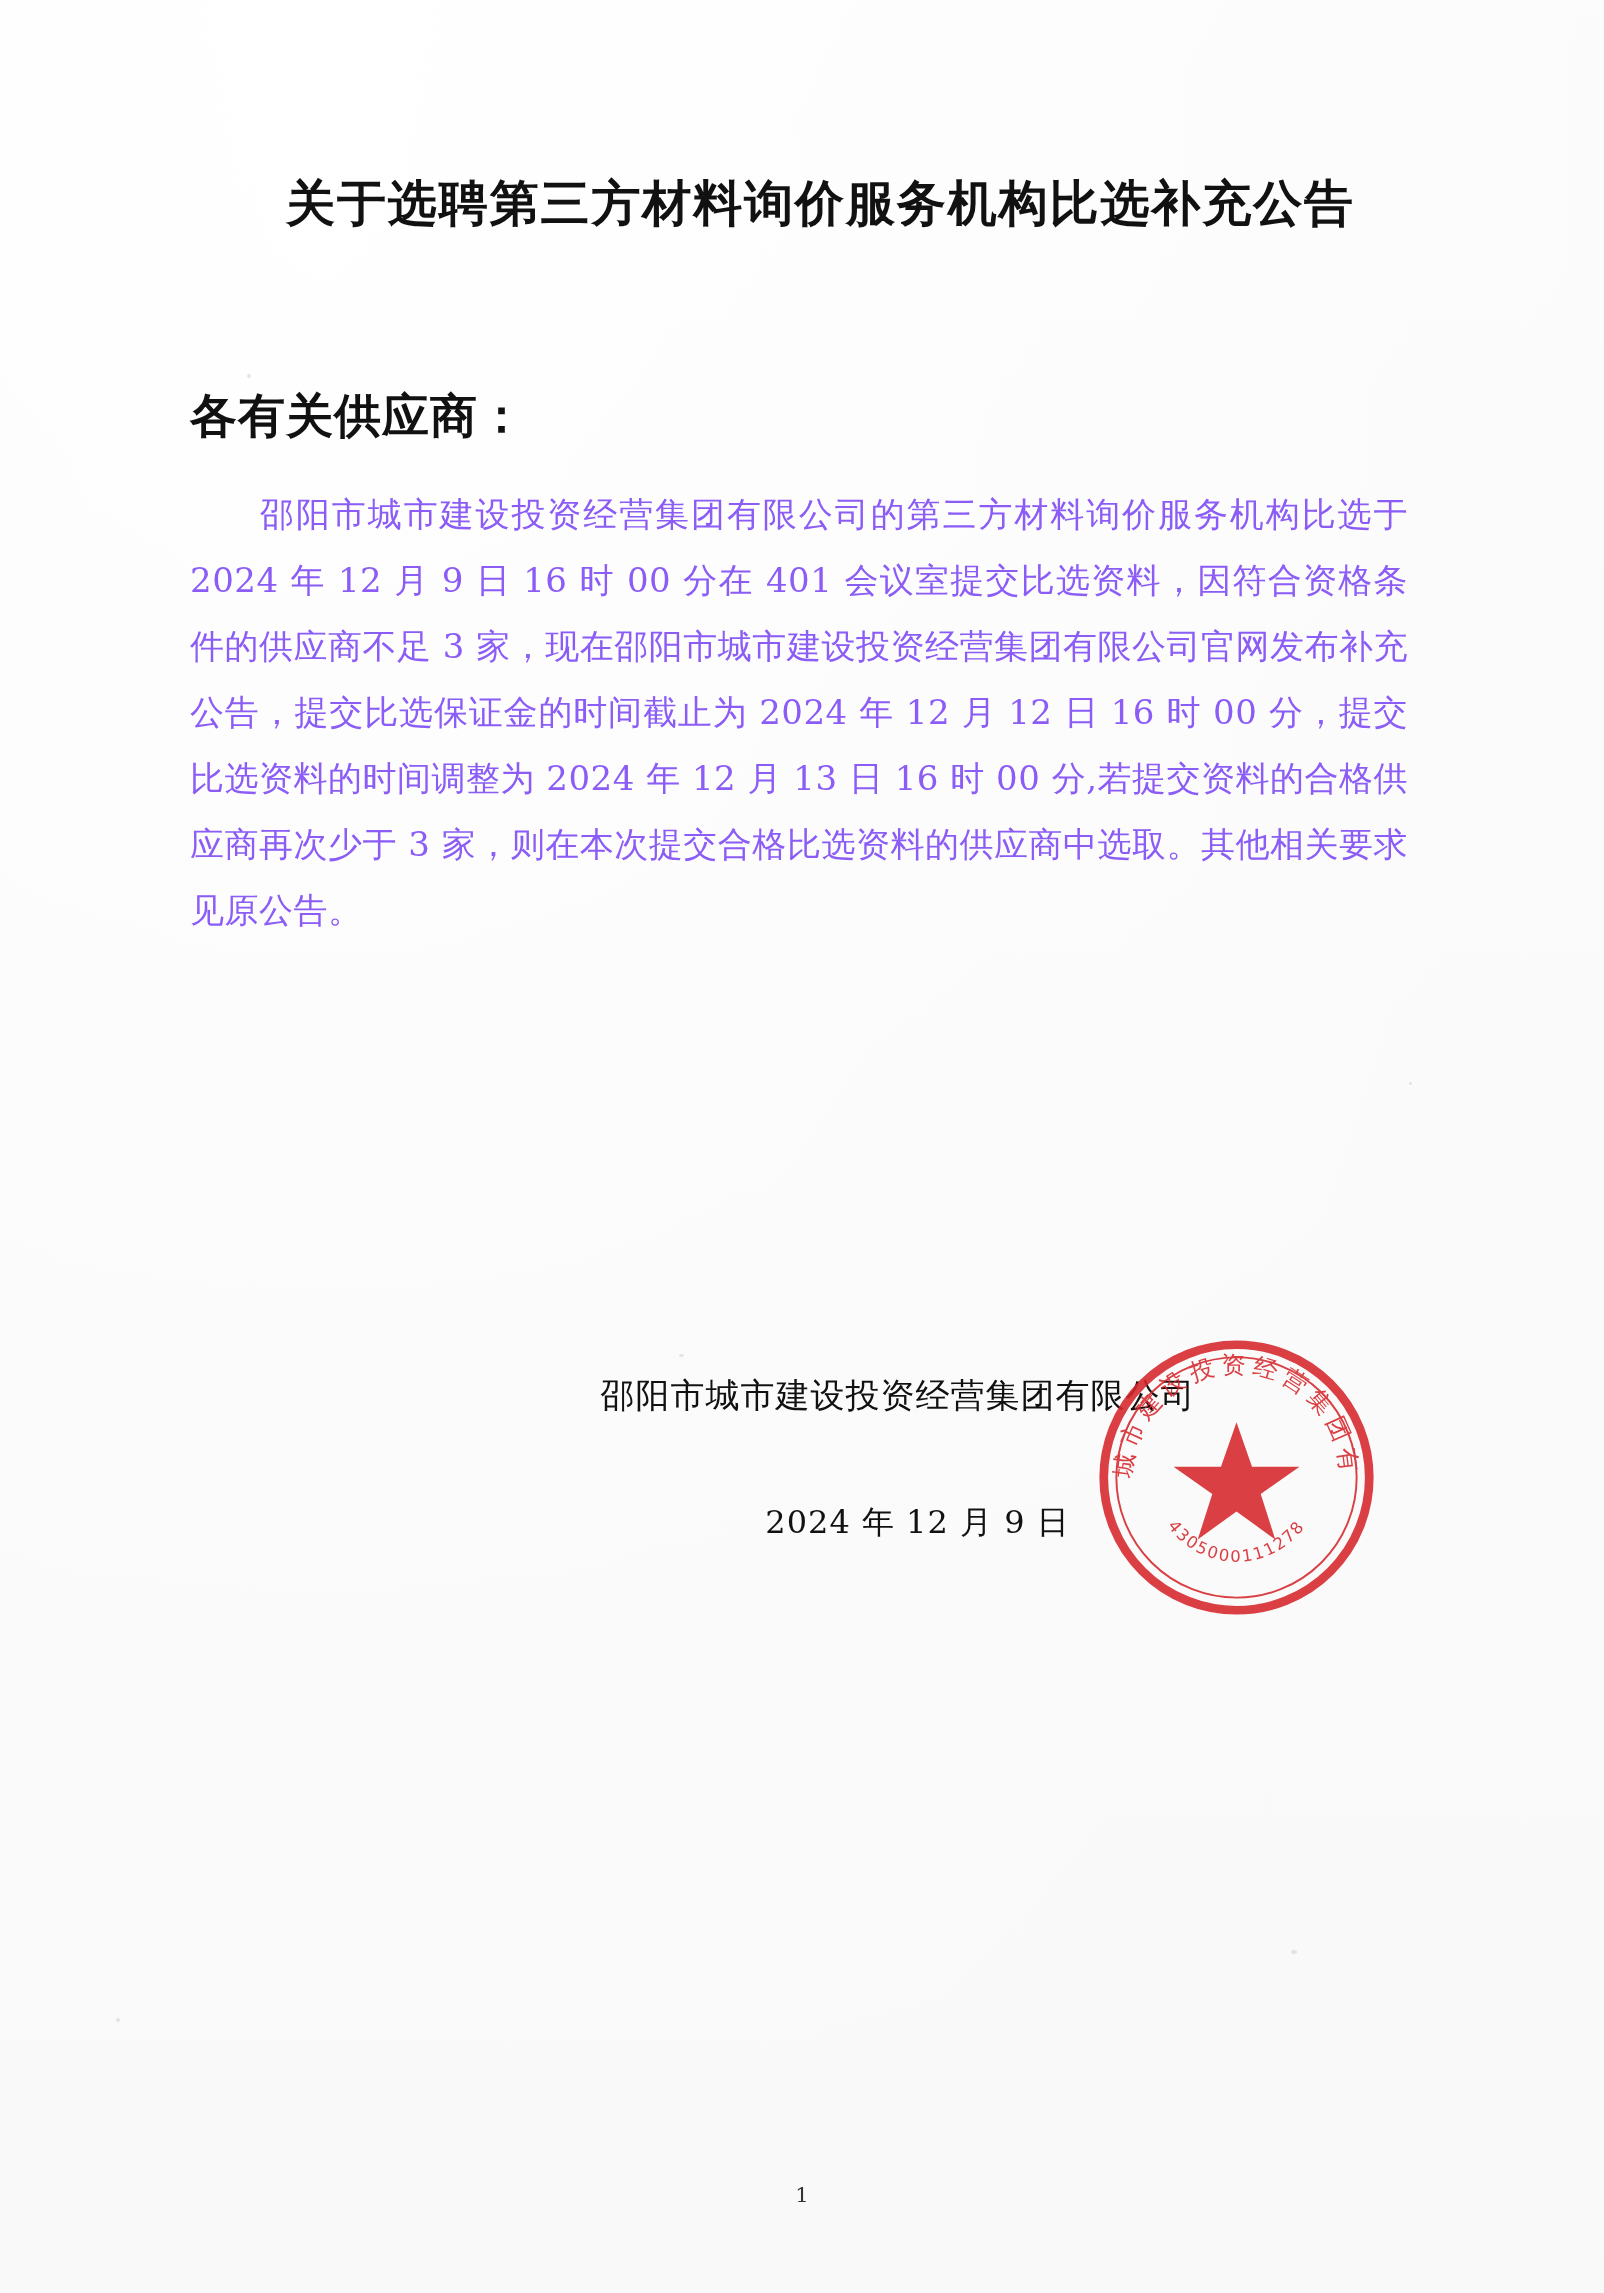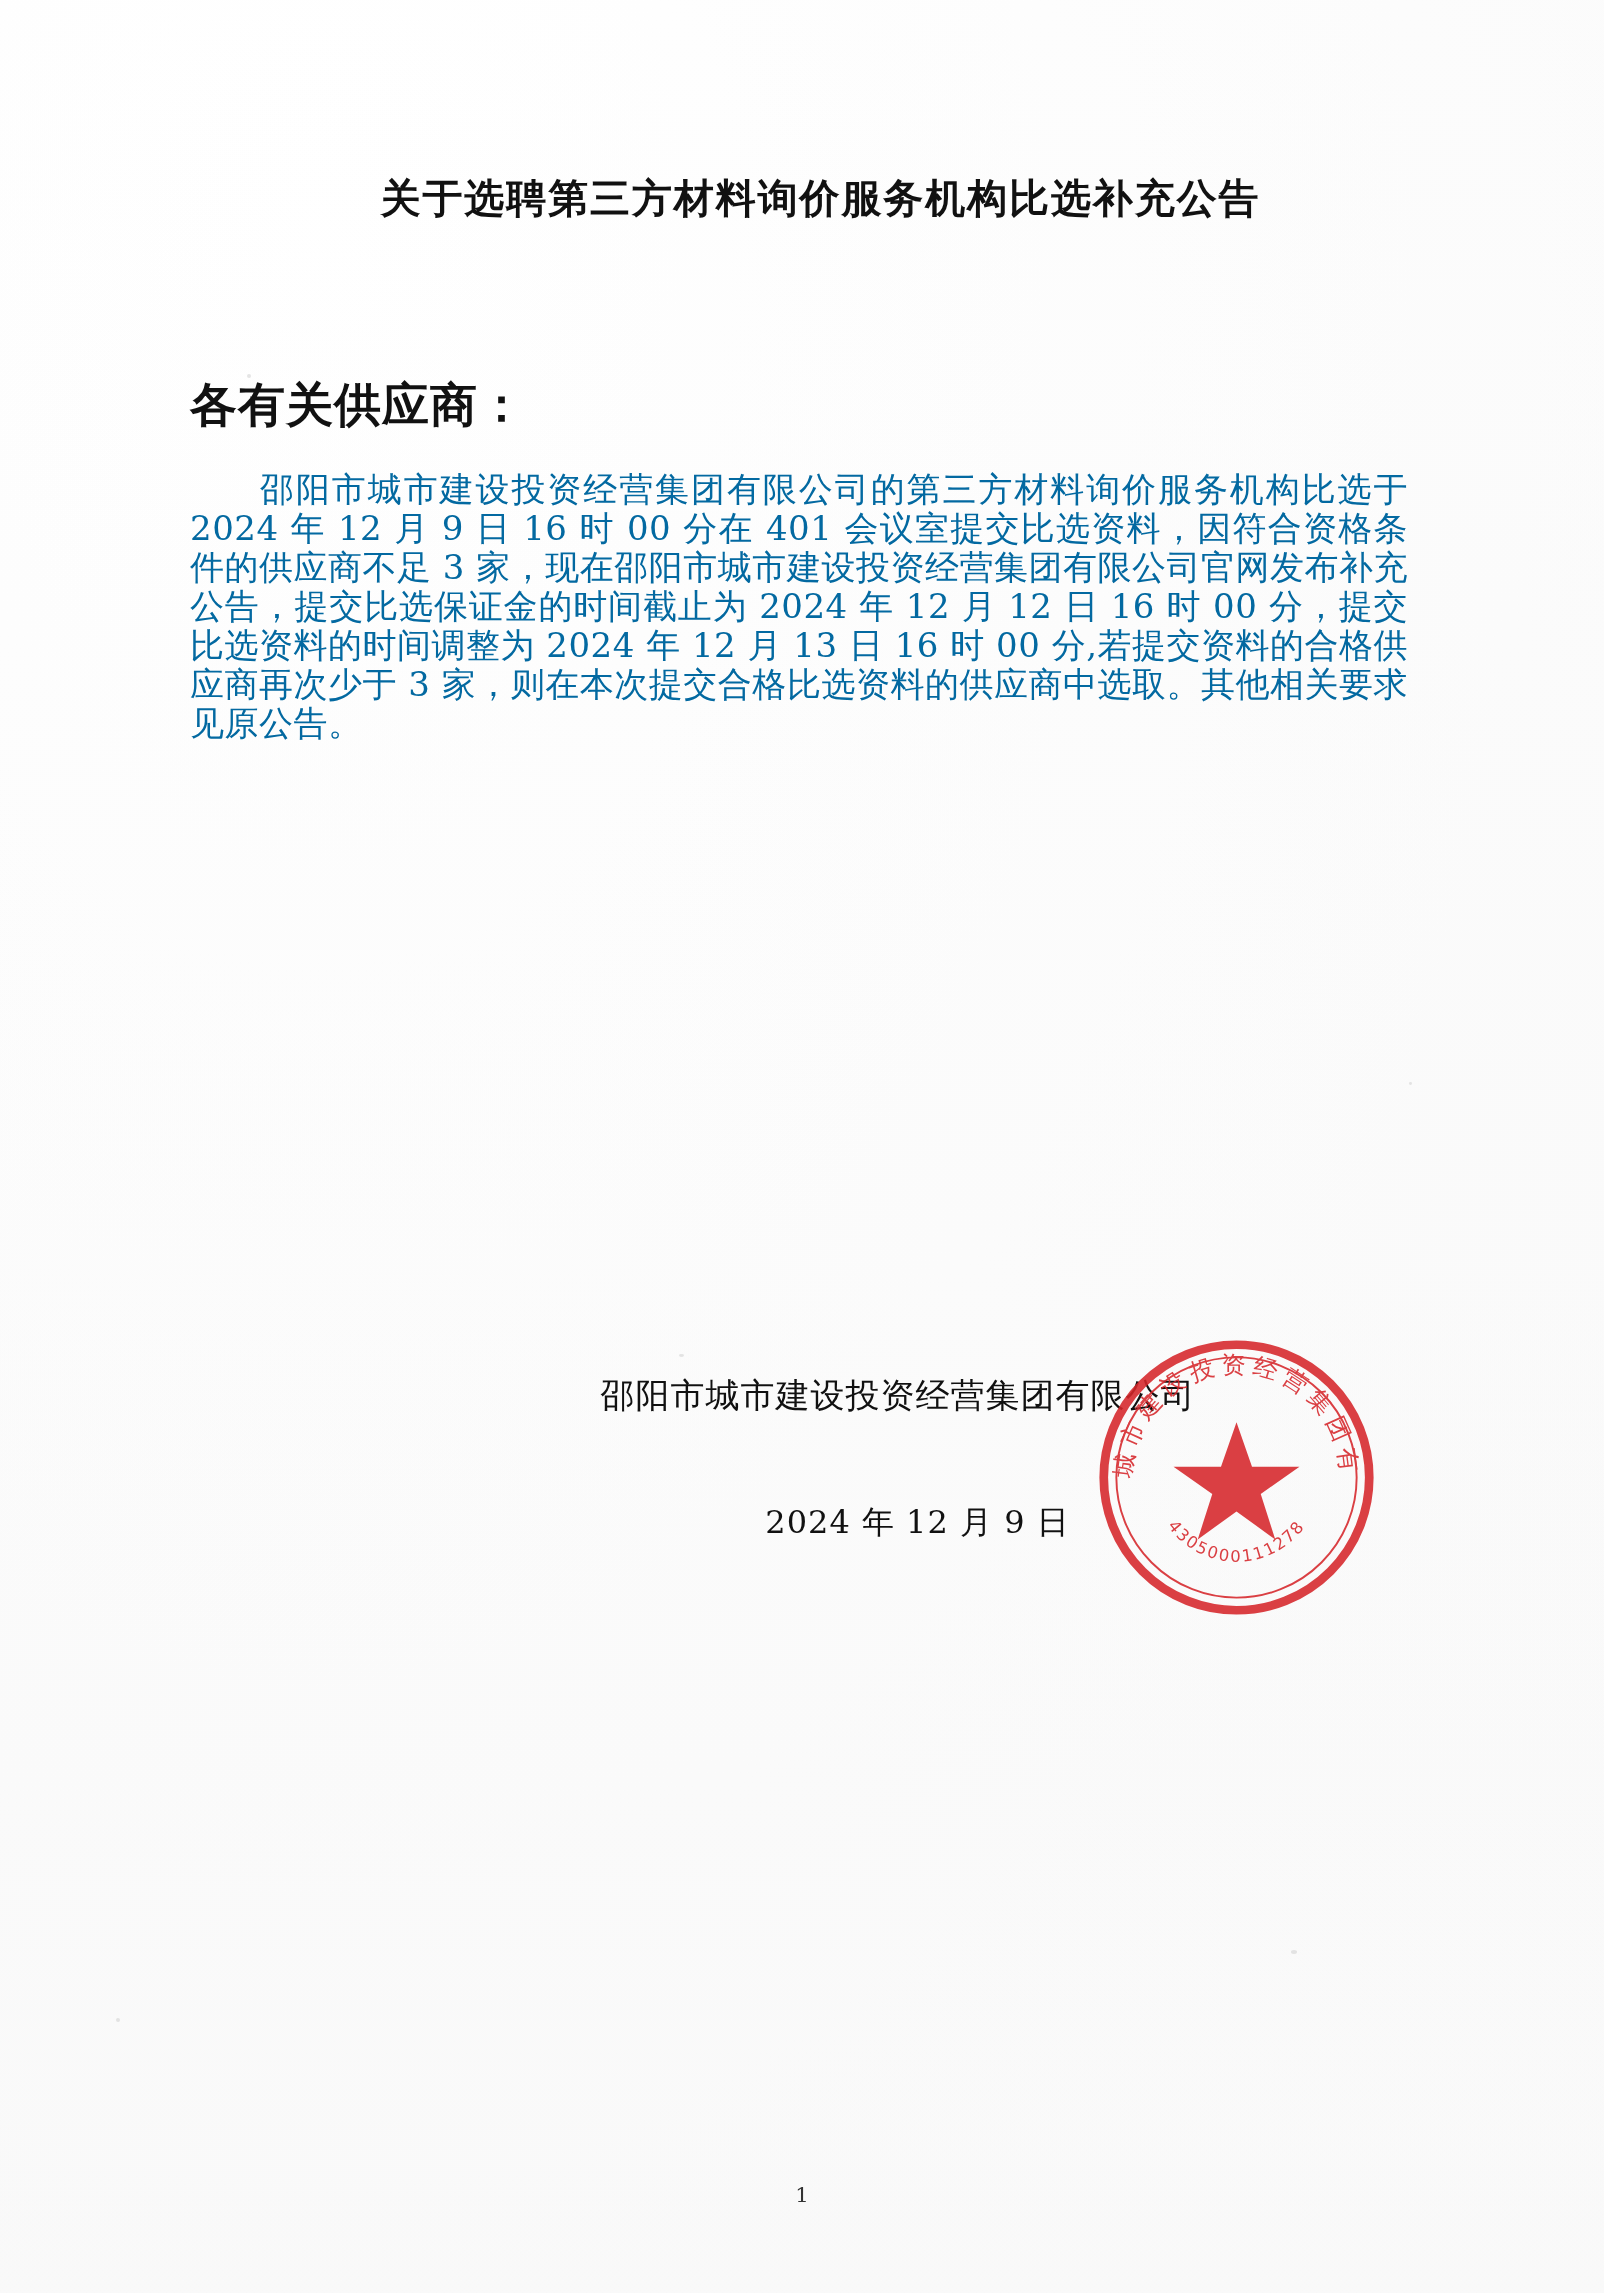--- a/index.html
+++ b/index.html
@@ -35,39 +35,39 @@
     top: 0;
     width: 1261px;
     height: 100%;
   }
   .doc-title {
     margin: 0;
     padding-top: 173px;
     text-align: center;
     font-family: "DejaVu Serif", "Liberation Serif", serif;
     font-weight: bold;
-    font-size: 40px;
+    font-size: 49px;
     letter-spacing: 1.9px;
     color: #111111;
     line-height: 1.25;
   }
   .salutation {
     margin: 0;
     padding-top: 151px;
     font-size: 47px;
     font-weight: bold;
     color: #111111;
     letter-spacing: 1px;
   }
   .body-text {
     margin: 0;
     padding-top: 33px;
     font-size: 34px;
-    line-height: 39px;
-    color: #0369a1;
+    line-height: 66px;
+    color: #8b5cf6;
     text-align: justify;
     text-justify: inter-ideograph;
     text-indent: 70px;
     letter-spacing: 0.5px;
     width: 1218px;
   }
   .signature-block {
     position: absolute;
     left: 0;
     top: 1373px;

